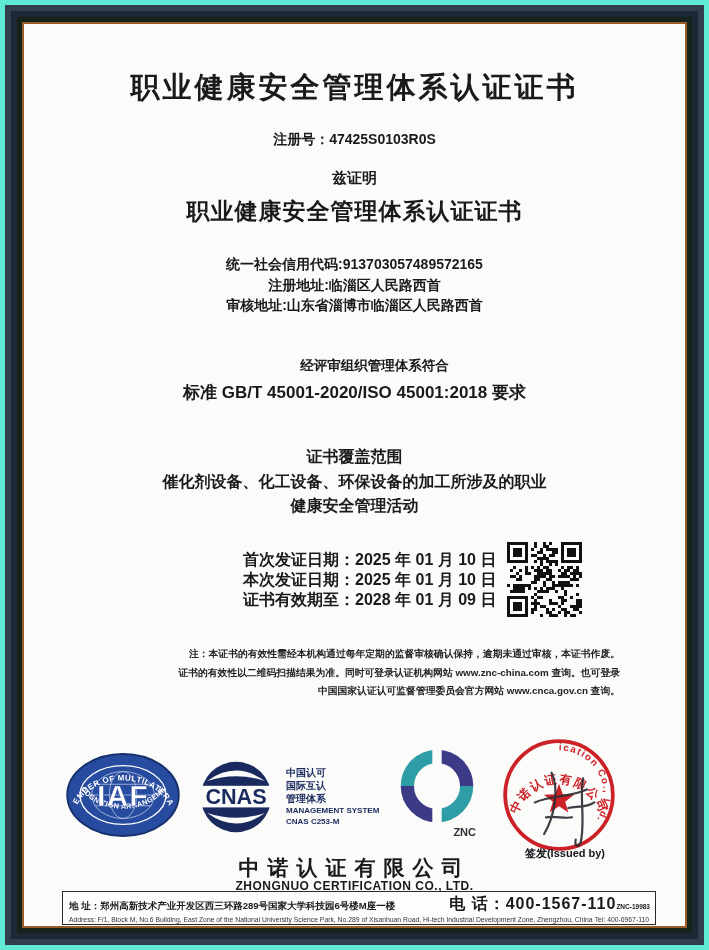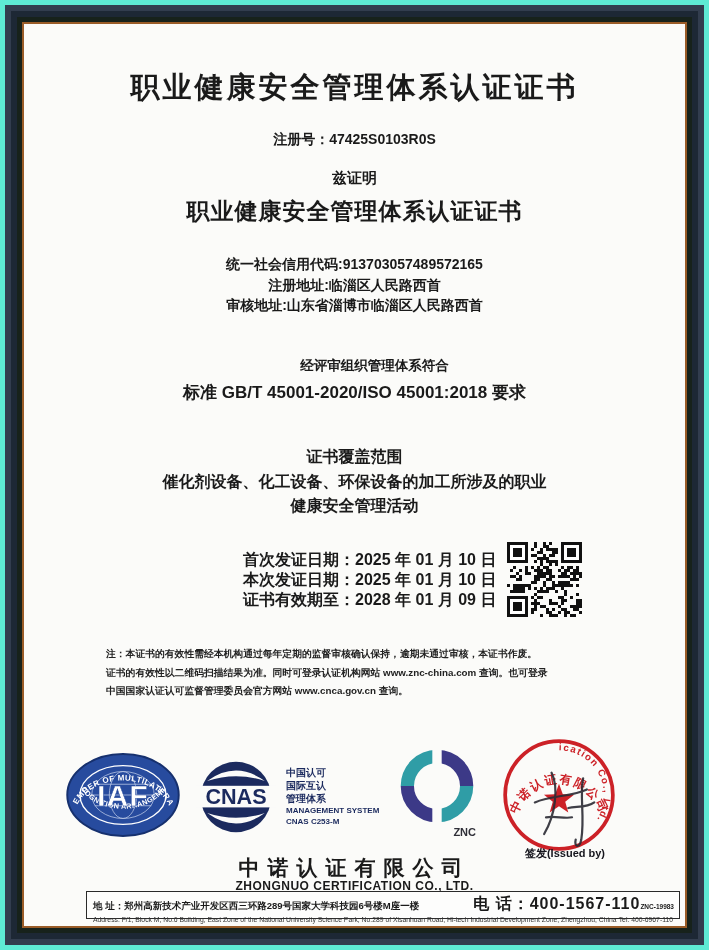--- a/index.html
+++ b/index.html
@@ -30,36 +30,36 @@
   .scopet{top:447px;font-size:16px;}
   .scope1{top:472px;font-size:16px;}
   .scope2{top:496px;font-size:16px;}
 
   .dates{top:550px;left:243px;font-size:16px;font-weight:bold;line-height:20px;}
   .dates .row{white-space:nowrap;}
 
   .qr{top:542px;left:507px;width:75px;height:75px;}
 
   .note{top:645px;left:106px;width:514px;font-size:9.8px;font-weight:bold;
-        line-height:18.5px;color:#222;}
+        line-height:18.5px;color:#222;text-align:right;}
 
   .logo-iaf{top:751px;left:64px;width:118px;height:88px;}
   .logo-cnas{top:757px;left:196px;width:80px;height:80px;}
   .cnas-text{top:766px;left:286px;font-size:10px;font-weight:bold;color:#1b2a5e;line-height:13px;}
   .cnas-text .en{font-size:8px;line-height:11px;}
   .logo-znc{top:747px;left:398px;width:78px;height:78px;}
   .znc-label{top:826px;left:398px;width:78px;text-align:right;font-size:11px;font-weight:bold;color:#2f2f38;}
   .seal{top:730px;left:494px;width:130px;height:130px;}
   .issued{top:846px;left:500px;width:130px;text-align:center;font-size:11px;font-weight:bold;color:#15151d;}
 
   .foot-cn{top:854px;font-size:21px;font-weight:bold;letter-spacing:8px;}
   .foot-en{top:879px;font-size:12px;font-weight:bold;letter-spacing:.5px;}
 
-  .addr-box{top:891px;left:62px;width:594px;height:28px;border:1.5px solid #2a2a2a;
-            background:#fdfdfc;box-sizing:border-box;padding:2px 6px 1px 6px;margin-left:24px;}
+  .addr-box{top:891px;left:62px;width:594px;height:34px;border:1.5px solid #2a2a2a;
+            background:#fdfdfc;box-sizing:border-box;padding:2px 6px 1px 6px;}
   .addr-row1{display:flex;align-items:baseline;font-size:9.5px;font-weight:bold;white-space:nowrap;}
   .addr-row1 .phone{margin-left:22px;font-size:16px;letter-spacing:1px;padding-left:32px;}
   .addr-row1 .code{margin-left:auto;font-size:6.5px;}
   .addr-row2{display:flex;align-items:baseline;font-size:6.8px;color:#333;white-space:nowrap;margin-top:1px;}
   .addr-row2 .tel{margin-left:auto;}
 </style>
 </head>
 <body>
 
 <div class="page">

